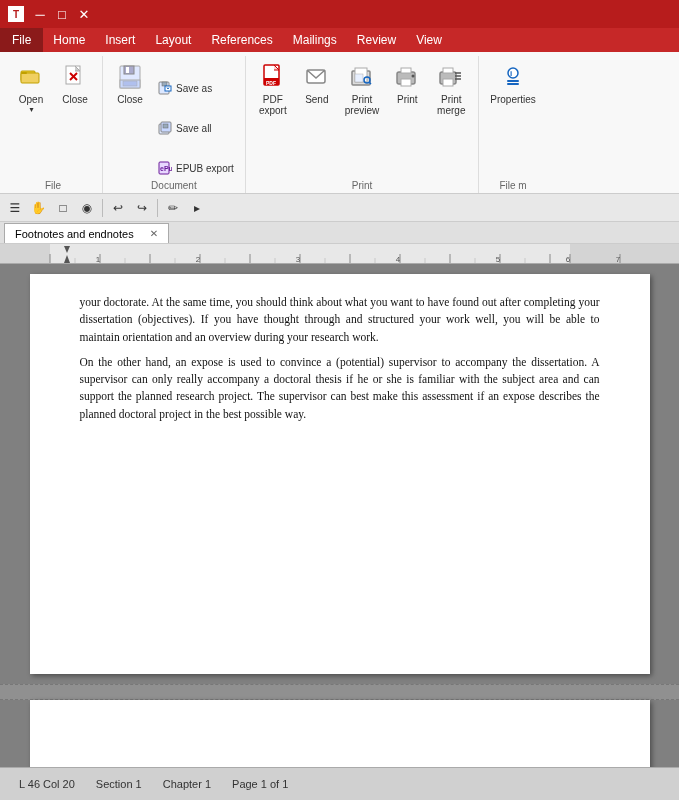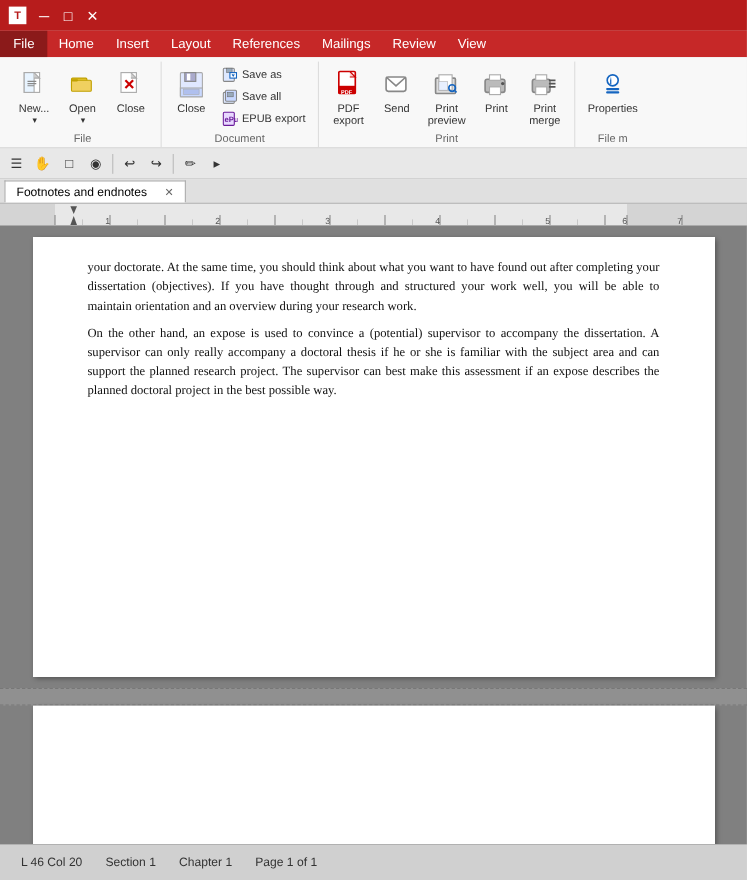--- a/index.html
+++ b/index.html
@@ -112,20 +112,21 @@
       padding: 1px 4px;
       cursor: pointer;
       border: 1px solid transparent;
       border-radius: 2px;
       background: transparent;
       font-size: 10px;
       color: #333;
       gap: 4px;
       height: 20px;
       white-space: nowrap;
+      margin-top: 20px;
     }
     .ribbon-btn-small .small-icon { font-size: 13px; }
 
     .ribbon-stacked {
       display: flex;
       flex-direction: column;
       gap: 0px;
       justify-content: center;
     }
 
@@ -327,33 +328,20 @@
   <div class="menu-item">Mailings</div>
   <div class="menu-item">Review</div>
   <div class="menu-item">View</div>
 </div>
 
 <div class="ribbon">
   <div class="ribbon-row">
 
     <div class="ribbon-group">
       <div class="ribbon-group-buttons">
-        <div class="ribbon-btn with-arrow">
-          <div class="btn-icon">
-            <svg width="28" height="28" viewBox="0 0 28 28">
-              <rect x="5" y="3" width="14" height="18" fill="white" stroke="#aaa" stroke-width="1"></rect>
-              <rect x="5" y="3" width="9" height="18" fill="#e8f4ff" stroke="#aaa" stroke-width="1"></rect>
-              <polyline points="14,3 19,8 14,8" fill="#ccc" stroke="#aaa" stroke-width="1"></polyline>
-              <line x1="8" y1="11" x2="16" y2="11" stroke="#888" stroke-width="1"></line>
-              <line x1="8" y1="13" x2="16" y2="13" stroke="#888" stroke-width="1"></line>
-              <line x1="8" y1="15" x2="14" y2="15" stroke="#888" stroke-width="1"></line>
-            </svg>
-          </div>
-          <span class="btn-label">New...</span>
-        </div>
         <div class="ribbon-btn with-arrow">
           <div class="btn-icon">
             <svg width="28" height="28" viewBox="0 0 28 28">
               <rect x="4" y="8" width="14" height="10" rx="1" fill="#e8c830" stroke="#c0a000" stroke-width="1"></rect>
               <rect x="4" y="10" width="18" height="10" rx="1" fill="#f0d060" stroke="#c0a000" stroke-width="1"></rect>
               <rect x="4" y="9" width="6" height="2" rx="1" fill="#c0a000"></rect>
             </svg>
           </div>
           <span class="btn-label">Open</span>
         </div>

